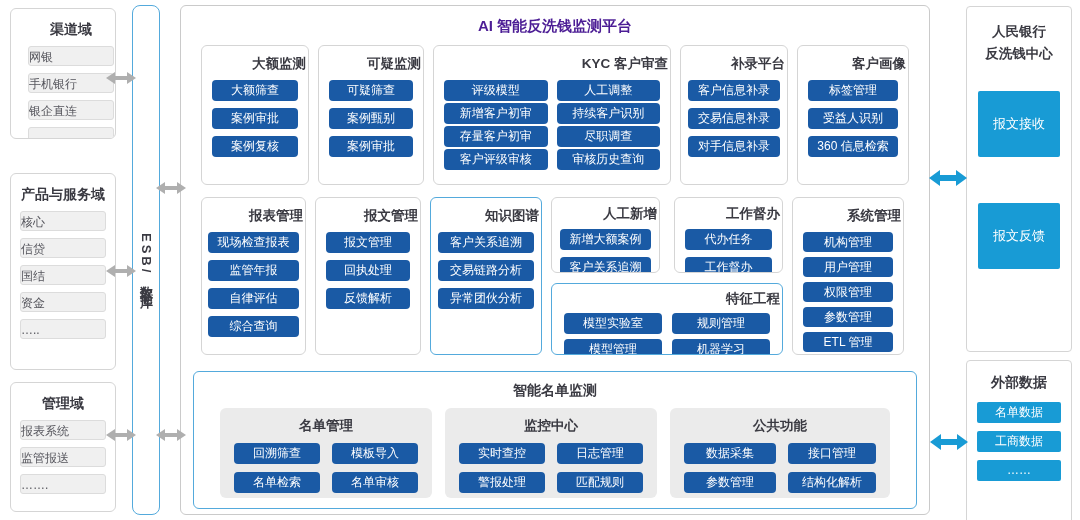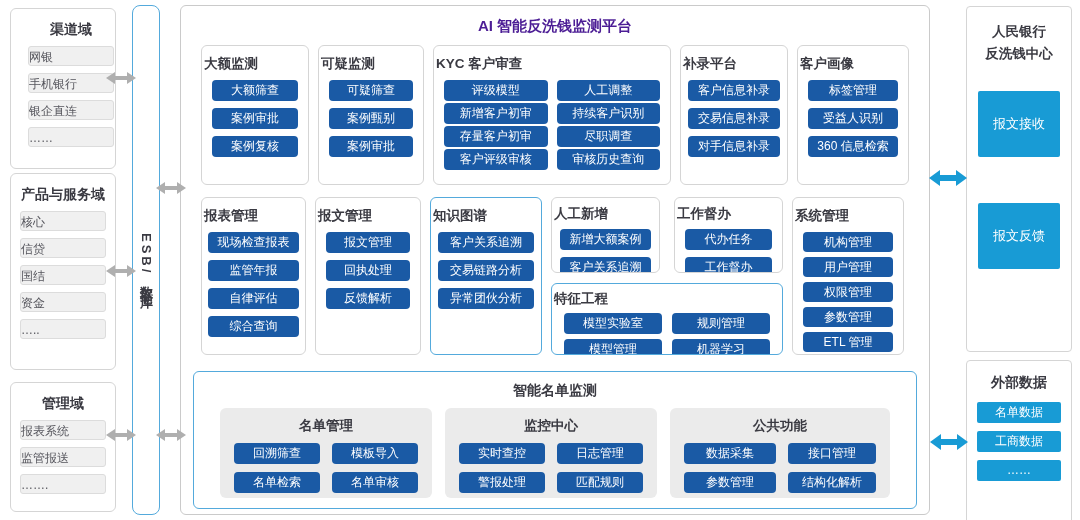--- a/index.html
+++ b/index.html
@@ -21,21 +21,21 @@
     display:flex;align-items:center;justify-content:center;writing-mode:vertical-rl;text-orientation:mixed;
     font-weight:bold;font-size:13px;color:var(--title-text);letter-spacing:3px;}
 
   
   .main-panel{position:absolute;left:180px;top:5px;width:750px;height:510px;background:#fff;border:1px solid #CACACA;border-radius:6px;}
   .main-title{text-align:center;font-weight:bold;font-size:15px;color:#4c1d95;margin:11px 0 9px;}
   .row1{display:flex;gap:9px;margin:0 20px;height:140px;}
   .row2{display:flex;gap:9px;margin:12px 20px 0;height:158px;}
   .module{border:1px solid var(--panel-border);border-radius:6px;background:#fff;overflow:hidden;}
   .module.cyan{border-color:var(--cyan-border);}
-  .mod-title{text-align:left;font-weight:bold;font-size:13.5px;color:var(--title-text);margin:9px 2px 7px;white-space:nowrap;}
+  .mod-title{text-align:right;font-weight:bold;font-size:13.5px;color:var(--title-text);margin:9px 2px 7px;white-space:nowrap;}
   .btn{background:var(--dark-blue);color:#fff;font-size:12px;height:21px;line-height:21px;border-radius:4px;text-align:center;white-space:nowrap;overflow:hidden;}
   .btn-col{display:flex;flex-direction:column;gap:7px;padding:0 10px;}
   .btn-grid{display:grid;grid-template-columns:1fr 1fr;gap:2px 9px;padding:0 10px;}
   .m-large{width:108px;} .m-susp{width:106px;} .m-kyc{flex:1;} .m-supp{width:108px;} .m-profile{width:112px;}
   .m-report{width:105px;} .m-msg{width:106px;} .m-kg{width:112px;} .m-sys{width:112px;}
   .mid{width:232px;display:flex;flex-direction:column;gap:10px;}
   .mid-top{display:flex;gap:14px;height:76px;} .mid-top .module{flex:1;}
   .mid-top .mod-title{margin:7px 2px 6px;}
   .m-feat{height:72px;} .m-feat .mod-title{margin:6px 2px 5px;}
   .m-feat .btn-grid{gap:5px 10px;padding:0 12px;}
@@ -66,21 +66,21 @@
   .harrow::after{content:"";position:absolute;right:-9px;top:-4px;border:6px solid transparent;border-left:9px solid var(--gray-arrow);border-right:0;}
   .barrow{position:absolute;width:16px;height:6px;background:var(--bright-blue);}
   .barrow::before{content:"";position:absolute;left:-11px;top:-5px;border:8px solid transparent;border-right:11px solid var(--bright-blue);border-left:0;}
   .barrow::after{content:"";position:absolute;right:-11px;top:-5px;border:8px solid transparent;border-left:11px solid var(--bright-blue);border-right:0;}
 </style>
 </head>
 <body>
 
 <div class="canvas">
 
-  <div class="domain-box" style="top:8px;height:161px;padding-left:16px;">
+  <div class="domain-box" style="top:8px;height:131px;padding-left:16px;">
     <div class="domain-title">渠道域</div>
     <div class="domain-items">
         <div class="item">网银</div>
         <div class="item">手机银行</div>
         <div class="item">银企直连</div>
         <div class="item">……</div>
       </div>
   </div>
   <div class="domain-box" style="top:173px;height:197px;">
     <div class="domain-title">产品与服务域</div>

